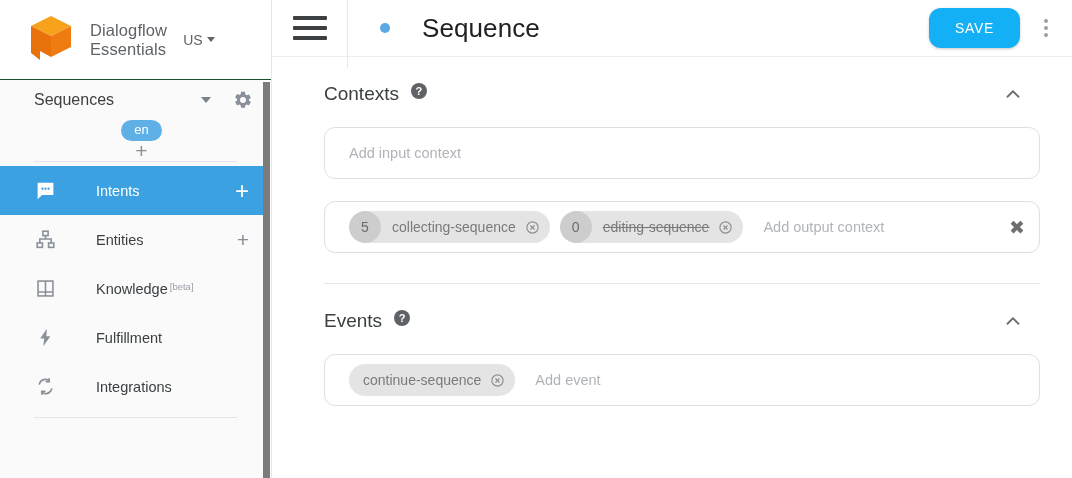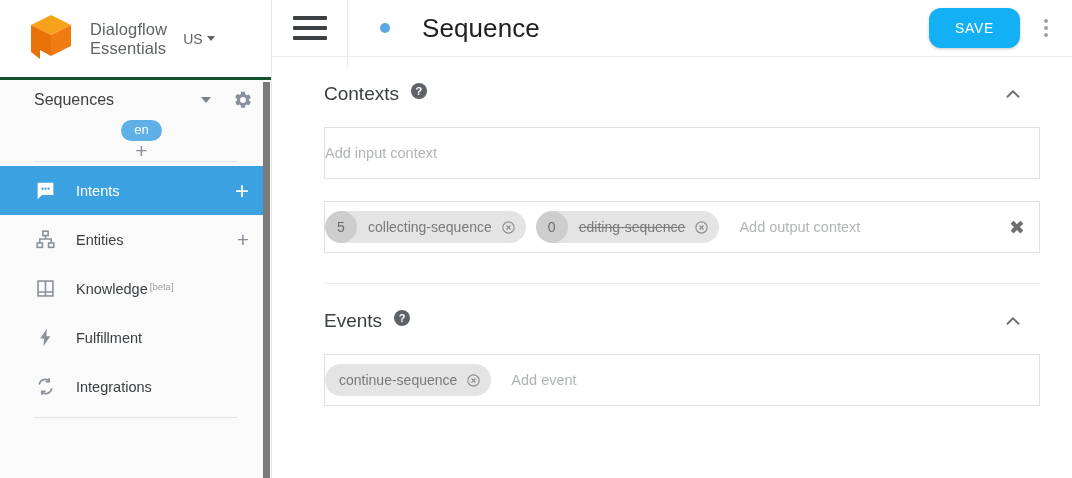--- a/index.html
+++ b/index.html
@@ -22,21 +22,21 @@
     position: relative;
     flex: 0 0 272px;
     border-right: 1px solid #e6e6e6;
   }
   .brand {
     height: 80px;
     background: #ffffff;
     display: flex;
     align-items: center;
     padding-left: 26px;
-    border-bottom: 3px solid #14532d;
+    border-bottom: 1px solid #14532d;
     position: relative;
   }
   .logo-cube { width: 52px; height: 54px; position: relative; margin-right: 12px; flex: 0 0 52px; }
   .brand-name {
     font-size: 16.5px;
     line-height: 19px;
     color: #5f6368;
     font-weight: 400;
     letter-spacing: .1px;
   }
@@ -106,21 +106,21 @@
   .nav-item {
     height: 49px;
     display: flex;
     align-items: center;
     padding: 0 22px 0 34px;
     cursor: pointer;
     color: #3c4043;
     font-size: 14.5px;
   }
   .nav-item .ico { width: 22px; height: 22px; flex: 0 0 22px; margin-right: 20px; display: flex; align-items: center; justify-content: center; }
-  .nav-item .label { flex: 1; display: flex; align-items: baseline; }
+  .nav-item .label { flex: 1; display: flex; align-items: baseline; margin-left: 20px; }
   .nav-item.active { background: #3ba1e0; color: #ffffff; }
   .nav-item.active .plus-thin { color: #ffffff; font-size: 24px; font-weight: 400; }
   .beta {
     font-size: 9.5px;
     color: #9aa0a6;
     vertical-align: super;
     margin-left: 2px;
     line-height: 1;
     position: relative;
     top: -4px;
@@ -198,25 +198,25 @@
     background: #5f6368; color: #ffffff;
     font-size: 11px; font-weight: bold;
     display: flex; align-items: center; justify-content: center;
     cursor: pointer; line-height: 1;
   }
   .section-head .spacer { flex: 1; }
   .chevron-up { cursor: pointer; display: flex; }
 
   .field-box {
     border: 1px solid #e0e0e0;
-    border-radius: 0;
+    border-radius: 11px;
     min-height: 52px;
     display: flex;
     align-items: center;
-    padding: 0 14px 0 0;
+    padding: 0 14px 0 24px;
     background: #ffffff;
   }
   .placeholder { color: #b0b3b8; font-size: 14.5px; }
   .ctx-placeholder { color: #b0b3b8; font-size: 14.5px; margin-left: 10px; }
 
   .chip {
     display: inline-flex;
     align-items: center;
     background: #e4e4e4;
     border-radius: 16px;

